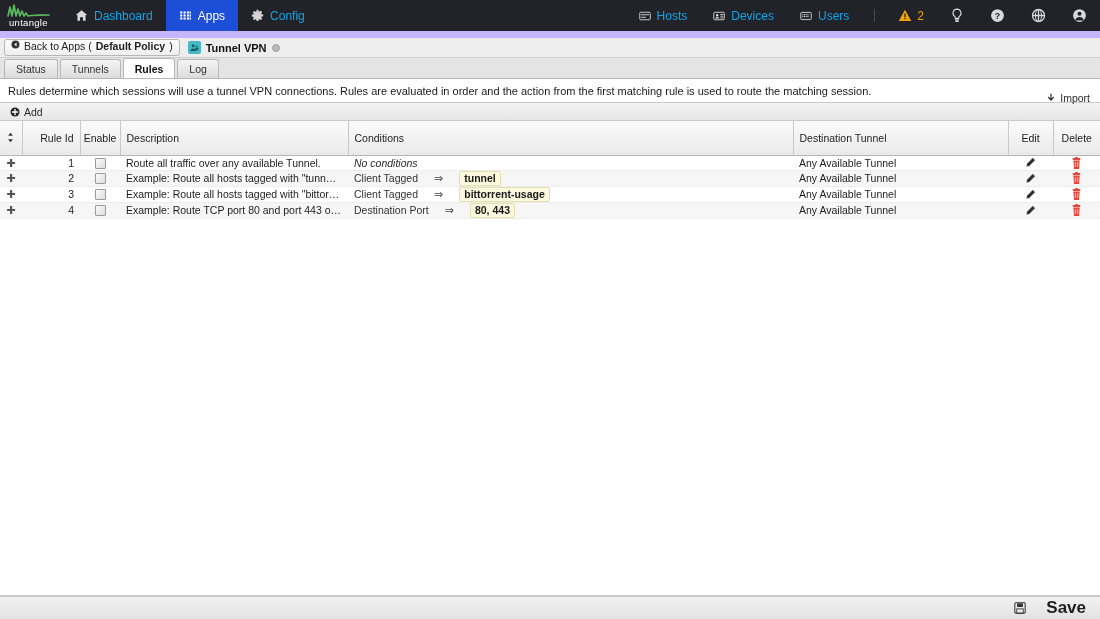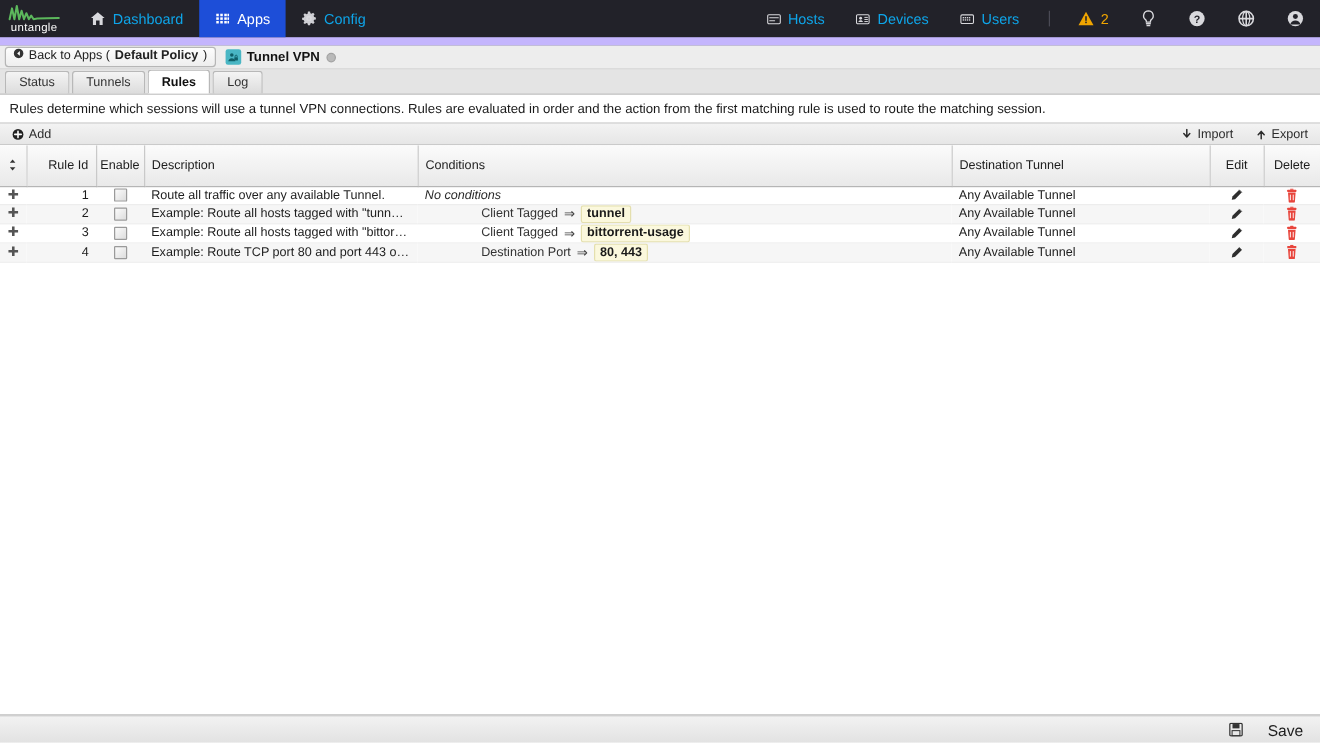--- a/index.html
+++ b/index.html
@@ -114,21 +114,21 @@
     border-top: 1px solid #cacaca;
     border-bottom: 1px solid #cacaca;
     display: flex; align-items: center;
     padding: 0 6px;
   }
   .tb-btn {
     display: flex; align-items: center; gap: 4px;
     font-size: 10.5px; color: #2c2c2c; cursor: pointer;
     padding: 0 4px; height: 17px; border-radius: 2px;
   }
-  .tb-right { margin-left: auto; display: flex; align-items: flex-end; gap: 10px; }
+  .tb-right { margin-left: auto; display: flex; align-items: flex-end; gap: 10px; flex-direction: column; }
 
   
   .grid-wrap {
     flex: 1 1 auto; overflow: hidden;
     background: #ffffff;
     border-bottom: 1px solid #cfcfcf;
   }
   table.grid { width: 100%; border-collapse: collapse; table-layout: fixed; }
   table.grid thead th {
     height: 34px;
@@ -151,21 +151,21 @@
   tbody tr:nth-child(odd)  { background: #ffffff; }
   td.num { text-align: right; }
   td.c { text-align: center; padding: 0; }
   .drag-handle { color: #555; font-size: 11px; line-height: 1; cursor: move; }
   .cb {
     width: 11px; height: 11px; display: inline-block;
     background: linear-gradient(135deg, #fbfbfb, #dddddd);
     border: 1px solid #9a9a9a; border-radius: 1px;
     vertical-align: middle;
   }
-  .cond { display: flex; align-items: center; gap: 5px; margin-left: 47px; }
+  .cond { display: flex; align-items: center; gap: 16px; }
   .cond-name { color: #333; }
   .cond-arrow { color: #444; font-size: 11px; }
   .chip {
     background: #fbf8dd; border: 1px solid #e4dfae;
     border-radius: 2px; padding: 0 4px;
     font-weight: bold; color: #1a1a1a; font-size: 10.5px;
     line-height: 13px; display: inline-block; text-align: right;
   }
   .italic { font-style: italic; color: #2a2a2a; }
   .pencil { cursor: pointer; }
@@ -174,21 +174,21 @@
   
   .footer {
     flex: 0 0 23px; height: 23px;
     background: linear-gradient(#f2f2f2, #e2e2e2);
     border-top: 1px solid #c6c6c6;
     display: flex; align-items: center; justify-content: flex-end;
     padding-right: 10px;
   }
   .save-btn {
     display: flex; align-items: center; gap: 20px;
-    font-size: 13px; font-weight: normal; color: #1d1d1d;
+    font-size: 17px; font-weight: bold; color: #1d1d1d;
     cursor: pointer; padding: 2px 4px;
   }
 </style>
 </head>
 <body>
 
 <div class="topnav">
   <div class="logo-wrap">
     <svg class="logo-svg" width="52" height="28" viewBox="0 0 52 28">
       <path d="M3 15 L5 6 L7 15 L9 4 L11 15 L13 8 L15 15 L17 10 L19 15 L21 12 L23 15 L26 14.5 L34 14.2 L44 14" fill="none" stroke="#5cb85c" stroke-width="1.7" stroke-linecap="round" stroke-linejoin="round"></path>

